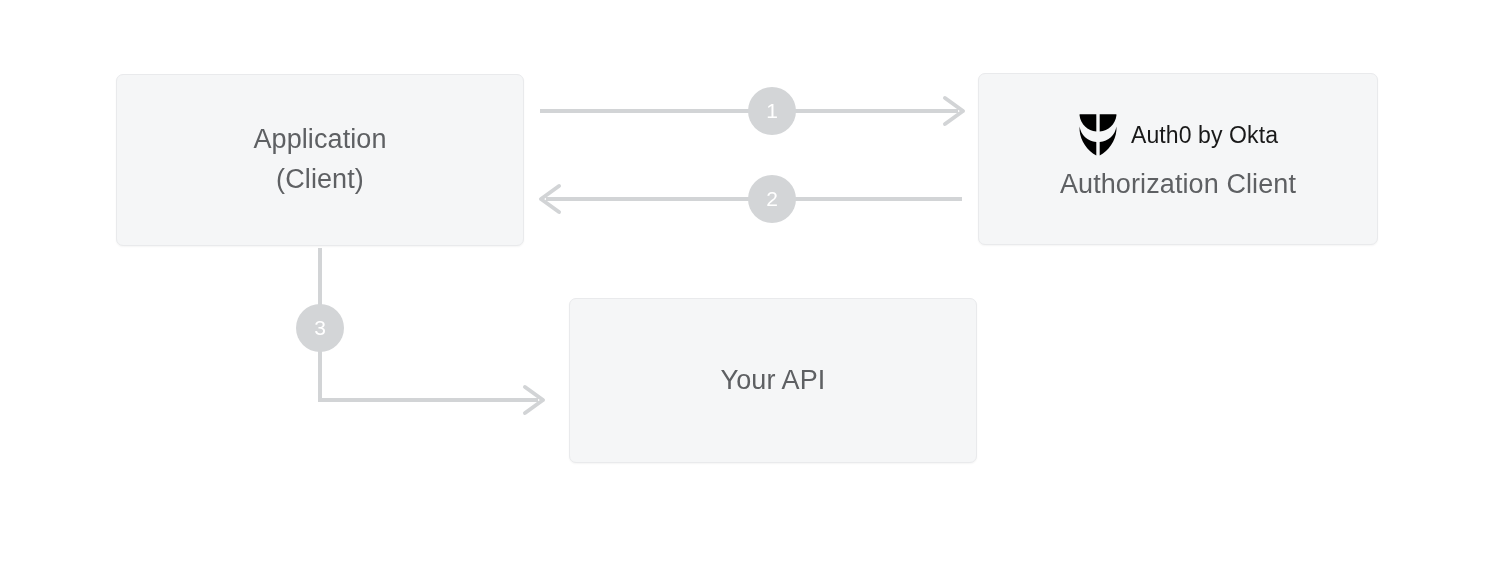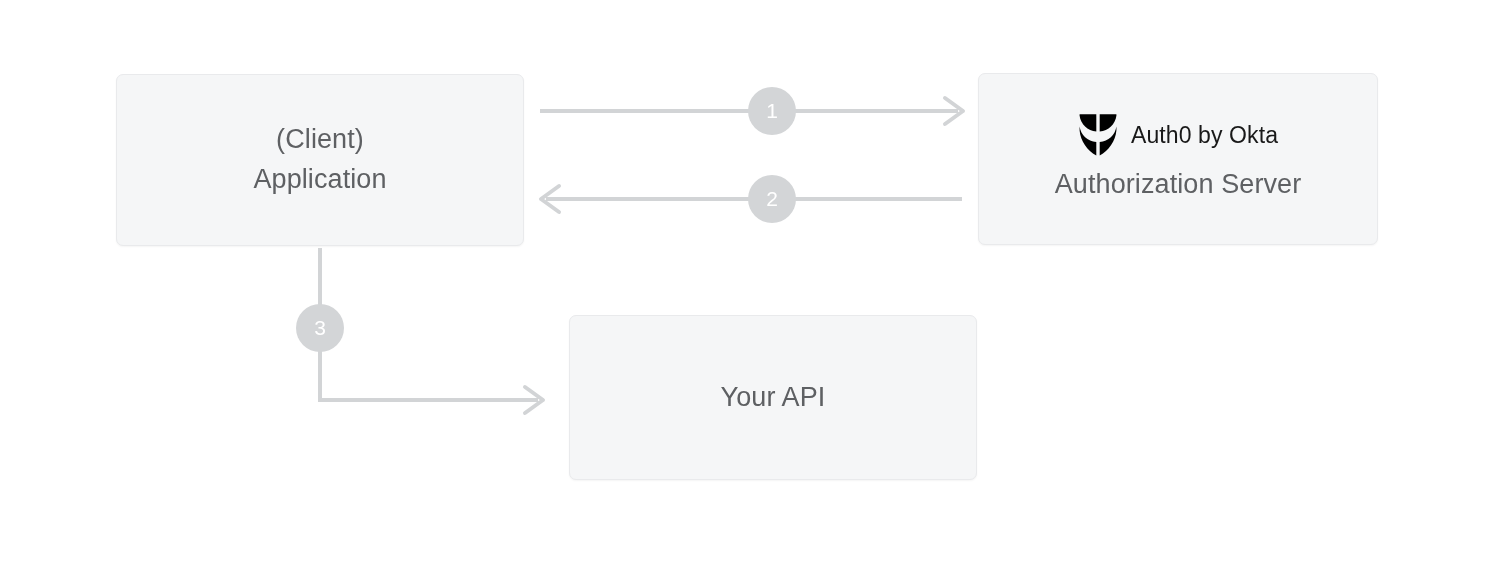--- a/index.html
+++ b/index.html
@@ -38,21 +38,21 @@
     color: #5e6063;
     font-size: 27px;
     font-weight: 400;
     line-height: 1.47;
     letter-spacing: 0.1px;
     white-space: nowrap;
   }
 
   #box-application { left: 116px; top: 74px;  width: 408px; height: 172px; }
   #box-auth-server { left: 978px; top: 73px;  width: 400px; height: 172px; }
-  #box-your-api    { left: 569px; top: 315px; width: 408px; height: 165px; }
+  #box-your-api    { left: 569px; top: 298px; width: 408px; height: 165px; }
 
   
   .brand-lockup {
     display: flex;
     flex-direction: row;
     align-items: center;
     justify-content: center;
     gap: 13px;
     margin-bottom: 8px;
   }
@@ -123,39 +123,39 @@
       <path class="conn-head" d="M 559 186 L 541 199 L 559 212"></path>
     </g>
 
     <g>
       <path class="conn-path" d="M 320 248 L 320 400 L 538 400"></path>
       <path class="conn-head" d="M 525 387 L 543 400 L 525 413"></path>
     </g>
   </svg>
 
   <div class="node-box" id="box-application">
+    <div class="node-line">Application</div>
     <div class="node-line">(Client)</div>
-    <div class="node-line">Application</div>
   </div>
 
   <div class="node-box" id="box-auth-server">
     <div class="brand-lockup">
       <svg class="brand-logo" viewBox="0 0 40 44" xmlns="http://www.w3.org/2000/svg">
 
         <path fill="#000000" d="M 1.6 1.2 L 18.3 1.2 L 18.3 18.5 C 9.6 18.0 2.6 11.3 1.6 2.6 Z"></path>
 
         <path fill="#000000" d="M 38.4 1.2 L 21.7 1.2 L 21.7 18.5 C 30.4 18.0 37.4 11.3 38.4 2.6 Z"></path>
 
         <path fill="#000000" d="M 1.6 13.6 C 2.8 22.0 9.6 28.5 18.3 29.0 L 18.3 42.6 C 9.1 37.2 2.6 28.0 1.6 17.4 Z"></path>
 
         <path fill="#000000" d="M 38.4 13.6 C 37.2 22.0 30.4 28.5 21.7 29.0 L 21.7 42.6 C 30.9 37.2 37.4 28.0 38.4 17.4 Z"></path>
       </svg>
       <div class="brand-text">Auth0 by Okta</div>
     </div>
-    <div class="node-line">Authorization Server</div>
+    <div class="node-line">Authorization Client</div>
   </div>
 
   <div class="node-box" id="box-your-api">
     <div class="node-line">Your API</div>
   </div>
 
   <div class="step-badge" id="badge-1">1</div>
   <div class="step-badge" id="badge-2">2</div>
   <div class="step-badge" id="badge-3">3</div>
 

